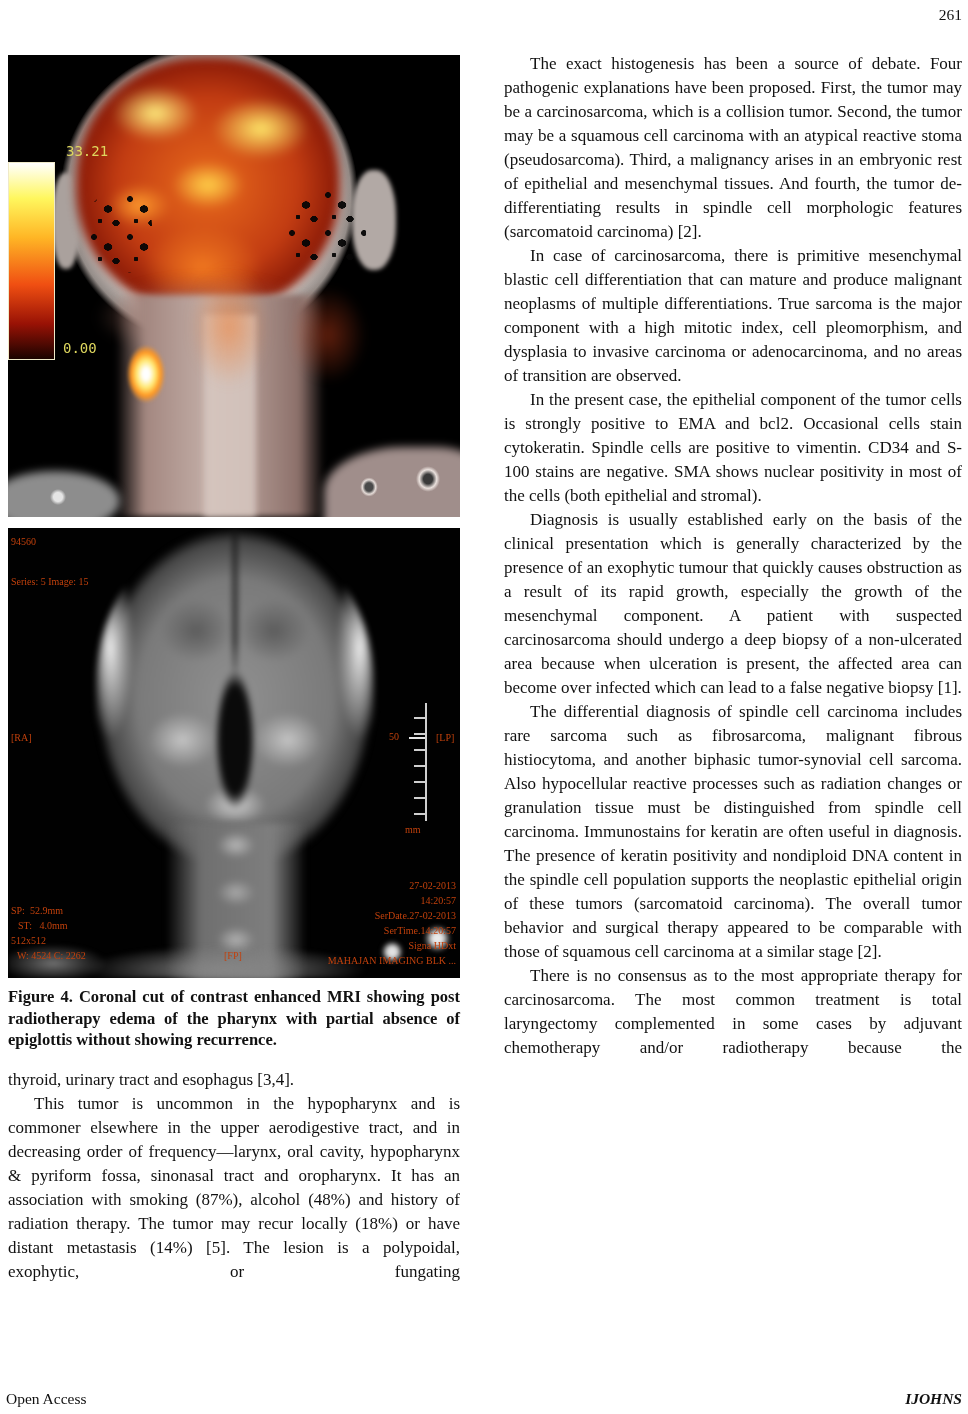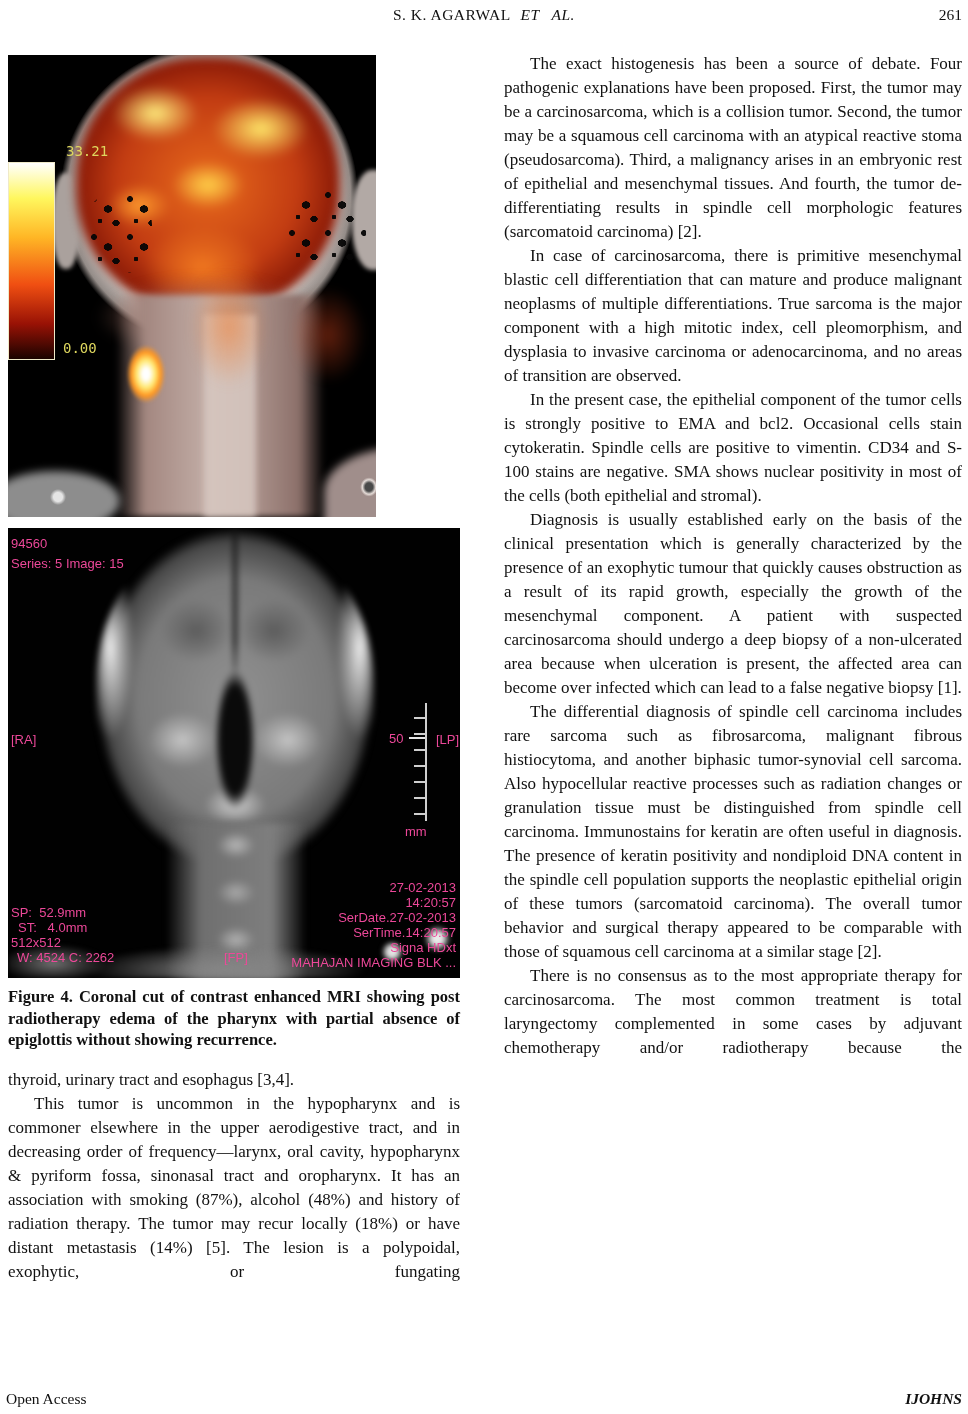--- a/index.html
+++ b/index.html
@@ -23,21 +23,21 @@
     font-size:17px;line-height:24px;text-align:justify;margin:0;
   }
   .indent{text-indent:26px;}
   .force-just{text-align-last:justify;}
   .fig-caption{
     font-size:16.5px;line-height:21.5px;font-weight:bold;text-align:justify;
     text-align-last:left;margin:8px 0 0 0;
   }
 
   
-  .pet-scan{position:relative;width:368px;height:462px;background:#000;overflow:hidden;}
+  .pet-scan{position:relative;width:452px;height:462px;background:#000;overflow:hidden;}
   .pet-scan div{position:absolute;}
   .pet-skull{left:52px;top:-10px;width:298px;height:300px;border-radius:50% 50% 46% 46%;
     background:radial-gradient(closest-side,#c9c0bc 84%,#948c88 95%,rgba(0,0,0,0) 100%);}
   .pet-ear-l{left:44px;top:118px;width:28px;height:96px;border-radius:45%;background:#aaa19d;filter:blur(2px);}
   .pet-ear-r{left:344px;top:115px;width:44px;height:100px;border-radius:45%;background:#b2a9a5;filter:blur(2px);}
   .pet-brain{left:68px;top:2px;width:264px;height:256px;border-radius:48%;filter:blur(5px);
     background:
       radial-gradient(62px 40px at 30% 22%,#ffef7e,rgba(0,0,0,0) 70%),
       radial-gradient(70px 44px at 70% 28%,#ffe96a,rgba(0,0,0,0) 70%),
       radial-gradient(52px 34px at 50% 50%,#ffd24a,rgba(0,0,0,0) 70%),
@@ -100,34 +100,31 @@
       radial-gradient(26px 18px at 50% 14%,#b8b8b8,rgba(0,0,0,0) 75%),
       radial-gradient(26px 18px at 50% 44%,#aaaaaa,rgba(0,0,0,0) 75%),
       radial-gradient(26px 18px at 50% 74%,#b2b2b2,rgba(0,0,0,0) 75%),
       linear-gradient(to right,rgba(60,60,60,0),#6f6f6f 25%,#7e7e7e 75%,rgba(60,60,60,0));}
   .mri-chest{left:0;top:392px;width:452px;height:58px;filter:blur(2px);
     background:
       radial-gradient(72px 26px at 10% 75%,#6f6f6f,rgba(0,0,0,0) 75%),
       radial-gradient(190px 32px at 48% 85%,#868686,rgba(0,0,0,0) 75%),
       radial-gradient(15px 15px at 85% 55%,#e3e3e3 35%,#4a4a4a 60%,rgba(0,0,0,0) 74%),
       radial-gradient(19px 19px at 95% 32%,#eaeaea 30%,#505050 55%,rgba(0,0,0,0) 72%);}
-  .mri-text{font-family:Liberation Sans, sans-serif;font-size:13px;color:#ec4899;white-space:pre;}
+  .mri-text{font-family:Liberation Serif, serif;font-size:10px;color:#c2410c;white-space:pre;}
   .mri-right{right:4px;text-align:right;}
   .mri-ruler-line{left:417px;top:175px;width:2px;height:118px;background:#cfcfcf;}
   .mri-ruler-ticks{left:406px;top:175px;width:11px;height:118px;
     background:repeating-linear-gradient(to bottom,rgba(0,0,0,0) 0 14px,#cfcfcf 14px 16px);}
   .mri-tick-50{left:401px;top:209px;width:16px;height:2px;background:#e6e6e6;}
 </style>
 </head>
 <body>
 
 <div class="page-header">
-  <div class="header-center">
-    <span>S. K. AGARWAL</span><span class="header-etal">ET AL.</span>
-  </div>
   <div class="header-page">261</div>
 </div>
 
 <div class="col-left">
 
   <div class="pet-scan">
     <div class="pet-skull"></div>
     <div class="pet-ear-l"></div>
     <div class="pet-ear-r"></div>
     <div class="pet-brain"></div>
@@ -148,21 +145,21 @@
     <div class="pet-label pet-label-max">33.21</div>
     <div class="pet-label pet-label-min">0.00</div>
   </div>
 
   <div class="mri-scan">
     <div class="mri-head"></div>
     <div class="mri-neck"></div>
     <div class="mri-chest"></div>
 
     <div class="mri-text" style="left:3px;top:8px;">94560</div>
-    <div class="mri-text" style="left:3px;top:28px;">Series: 5 Image: 15</div>
+    <div class="mri-text" style="left:3px;top:48px;">Series: 5 Image: 15</div>
 
     <div class="mri-text" style="left:3px;top:204px;">[RA]</div>
     <div class="mri-text" style="left:428px;top:204px;">[LP]</div>
 
     <div class="mri-ruler-line"></div>
     <div class="mri-ruler-ticks"></div>
     <div class="mri-tick-50"></div>
     <div class="mri-text" style="left:381px;top:203px;">50</div>
     <div class="mri-text" style="left:397px;top:296px;">mm</div>
 

